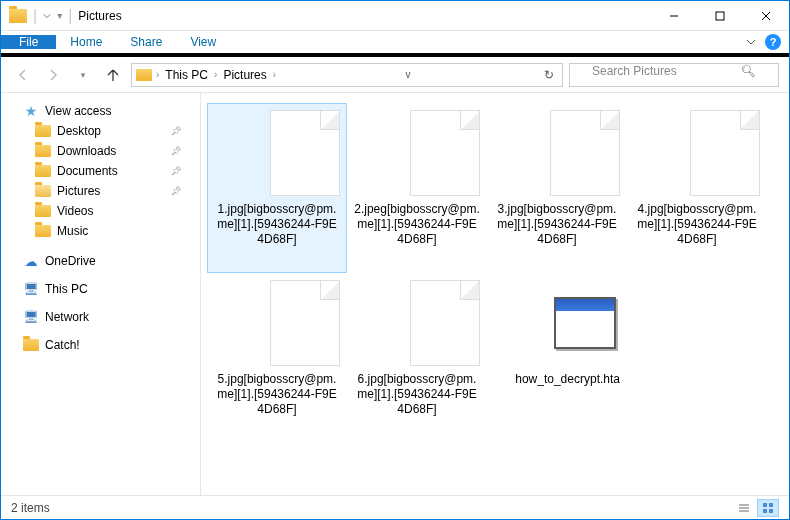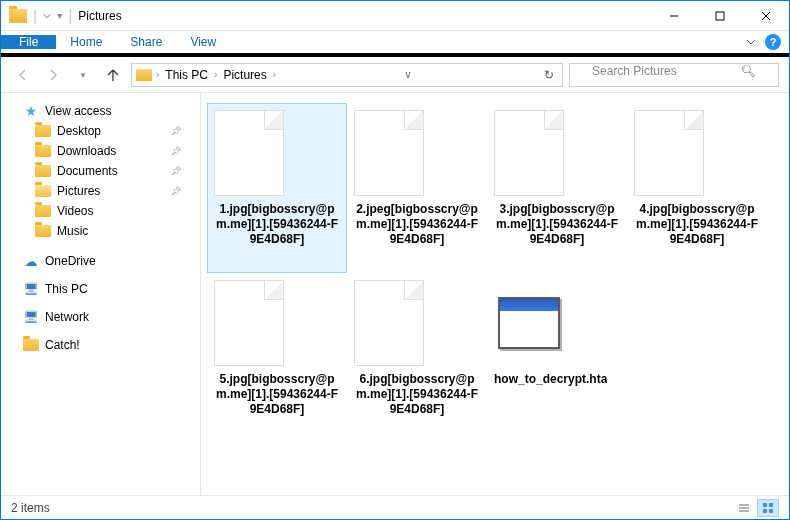--- a/index.html
+++ b/index.html
@@ -45,21 +45,21 @@
 .side-item .pin { margin-left: auto; margin-right: 18px; color: #888; font-size: 10px; }
 .side-ico { width: 16px; height: 16px; flex: 0 0 16px; display: flex; align-items: center; justify-content: center; }
 .side-ico.star { color:#5aa7dd; font-size:14px; }
 .side-ico.folder { background: linear-gradient(#f9d36b,#f1b431); height: 12px; border-radius:1px; position:relative;}
 .side-ico.folder::before{content:"";position:absolute;top:-3px;left:0;width:7px;height:3px;background:#f1b431;border-radius:1px 1px 0 0;}
 .side-ico.folder.open { background: linear-gradient(#fce29a,#f3bd4a); }
 .side-ico.cloud { color:#2e7bd6; font-size:13px;}
 .side-ico.pc { color:#3a7ab8; font-size:12px;}
 
 .content { flex: 1; padding: 10px 6px; display: flex; flex-wrap: wrap; align-content: flex-start; gap: 0; overflow: hidden; }
-.file-item { width: 140px; height: 170px; display: flex; flex-direction: column; align-items: flex-start; padding: 6px; border: 1px solid transparent; font-weight: bold; }
+.file-item { width: 140px; height: 170px; display: flex; flex-direction: column; align-items: flex-end; padding: 6px; border: 1px solid transparent; }
 .file-item.selected { border: 1px solid #99d1ff; background: #e5f3ff; }
 .file-icon { width: 70px; height: 86px; margin-bottom: 6px; display:flex; align-items:center; justify-content:center; }
 .file-icon.blank { background: #fff; border: 1px solid #ddd; position: relative; }
 .file-icon.blank::after { content:""; position:absolute; top:0; right:0; width:18px; height:18px; background: linear-gradient(135deg, transparent 50%, #f0f0f0 50%); border-left:1px solid #ddd; border-bottom:1px solid #ddd; }
 .file-icon.hta { background: transparent; }
 .hta-window { width: 62px; height: 52px; border: 2px solid #5a5a5a; background: #fff; box-shadow: 2px 2px 0 #b0b0b0; }
 .hta-window .tb { height: 12px; background: linear-gradient(#2a5bbf,#3a7be0); }
 .file-label { font-size: 12px; text-align: center; line-height: 1.25; word-break: break-all; color: #000; max-height: 62px; overflow: hidden; }
 
 

